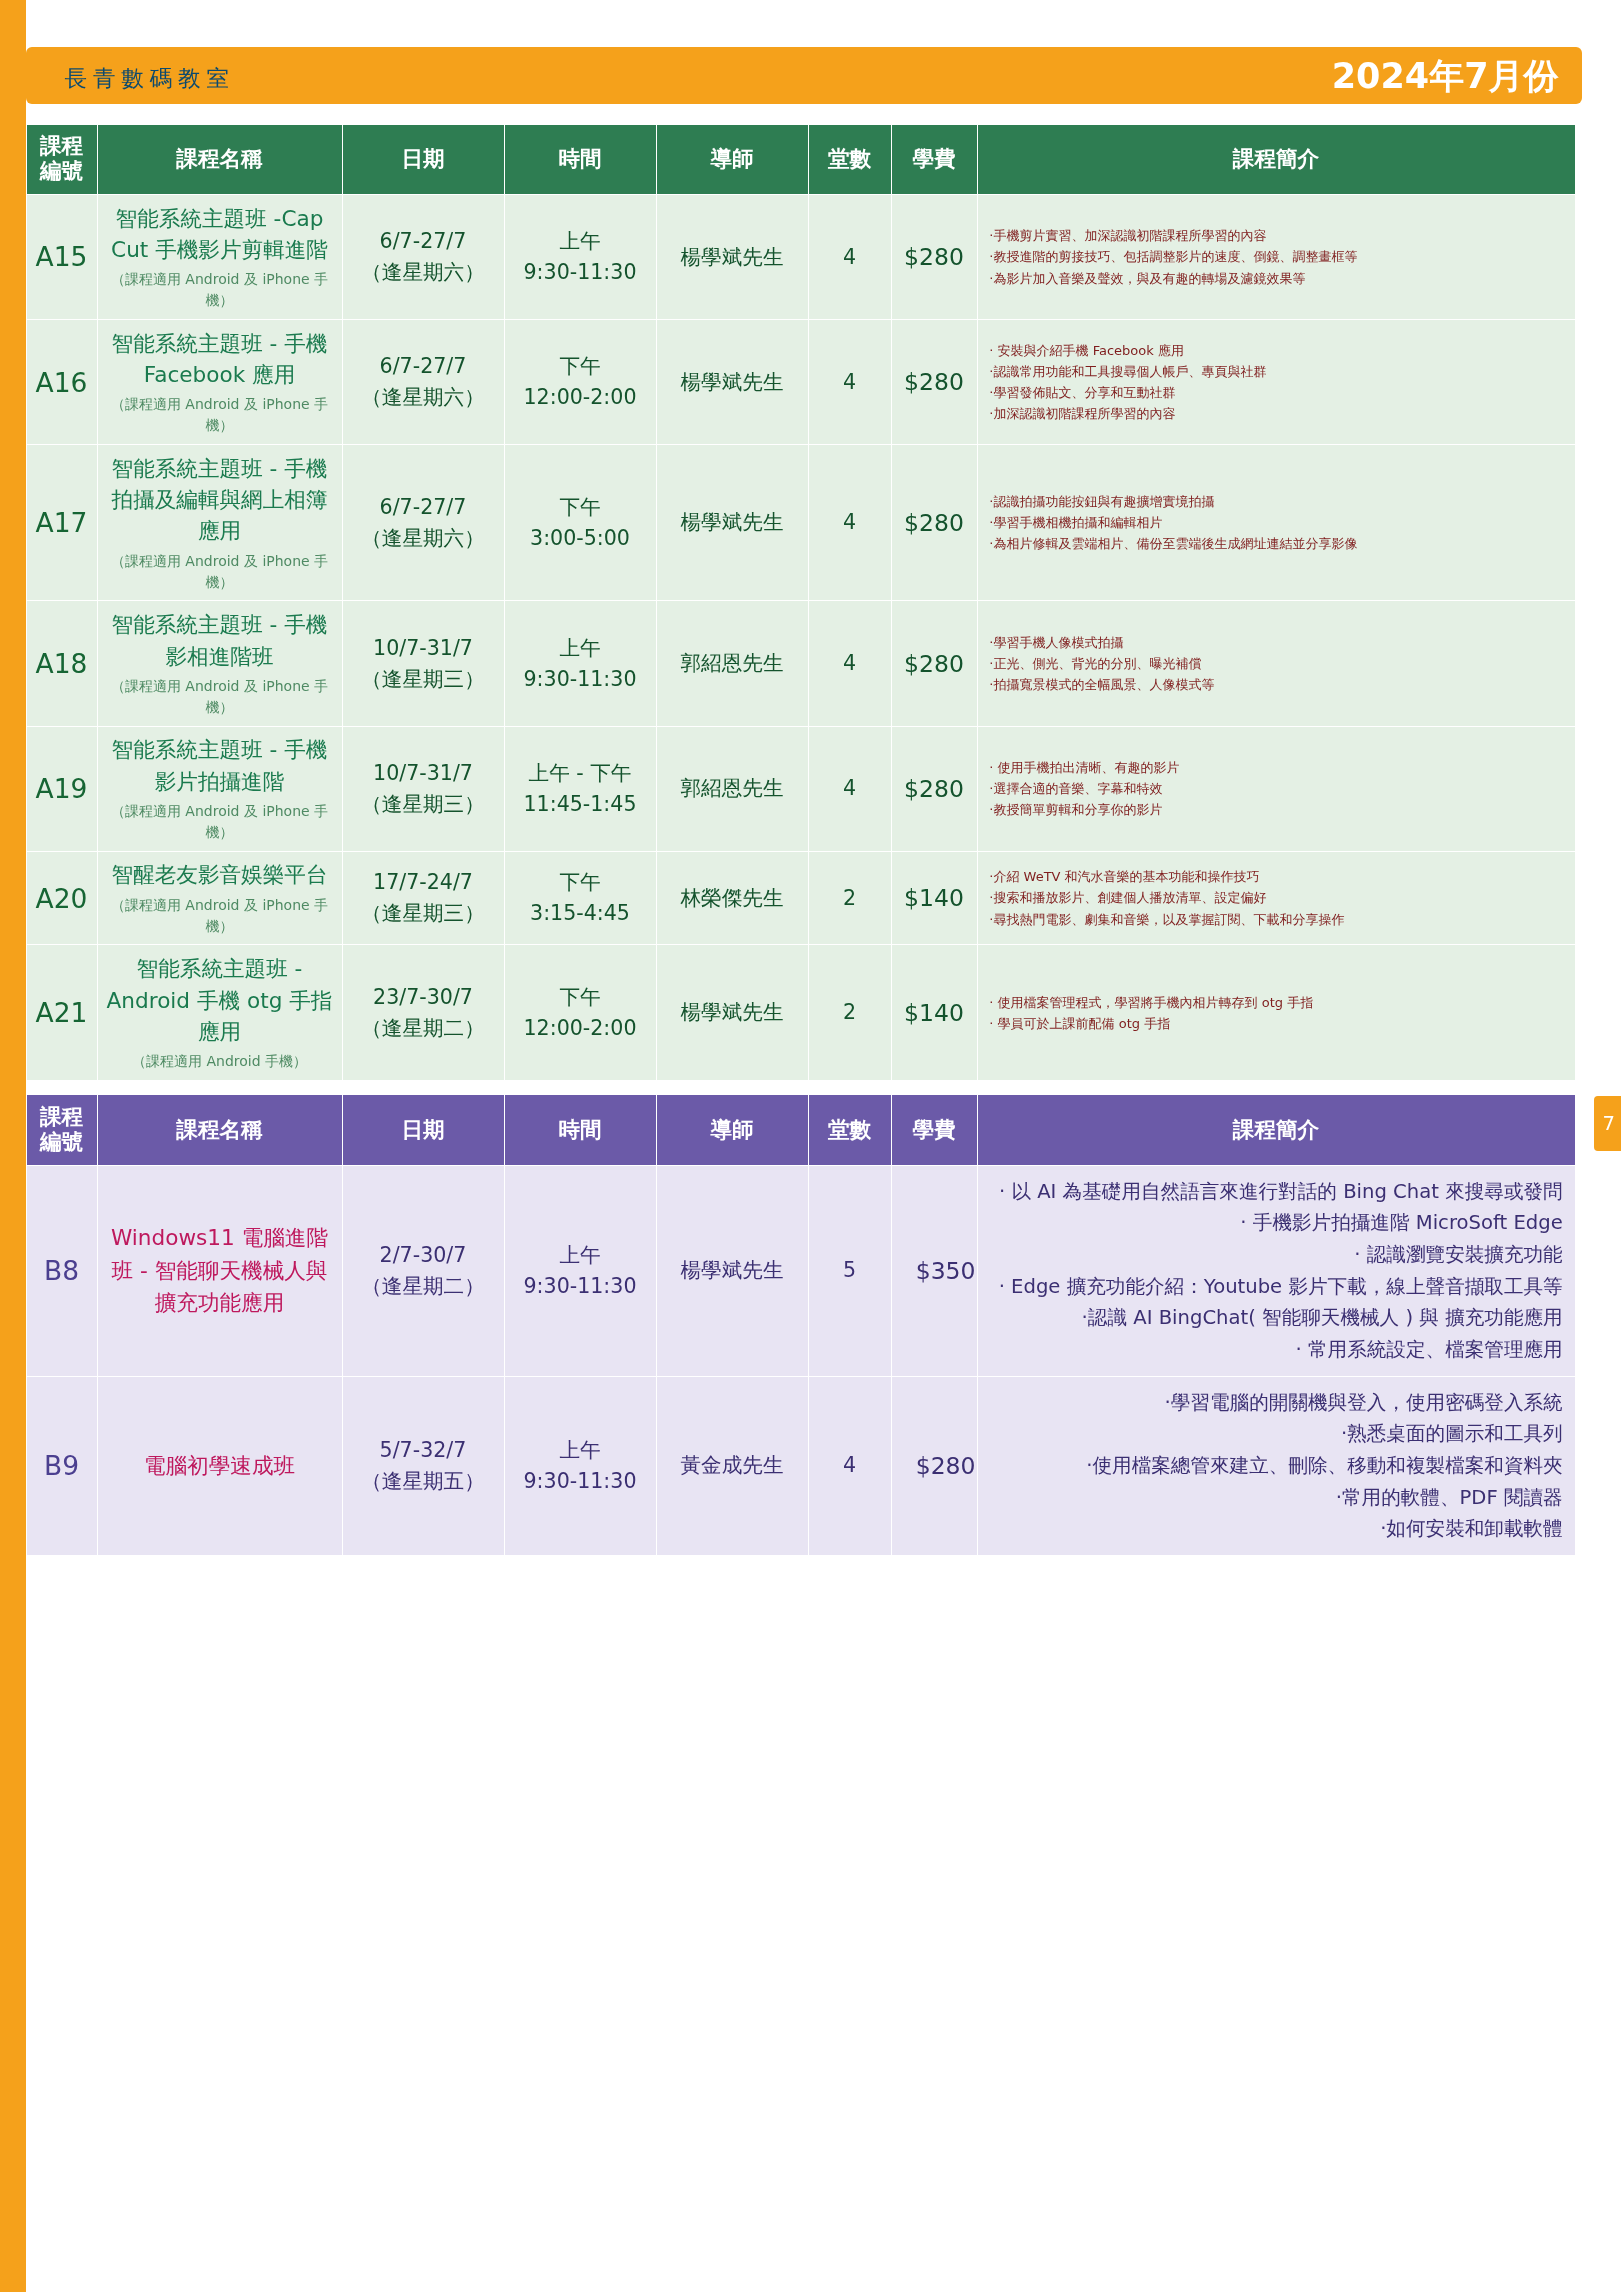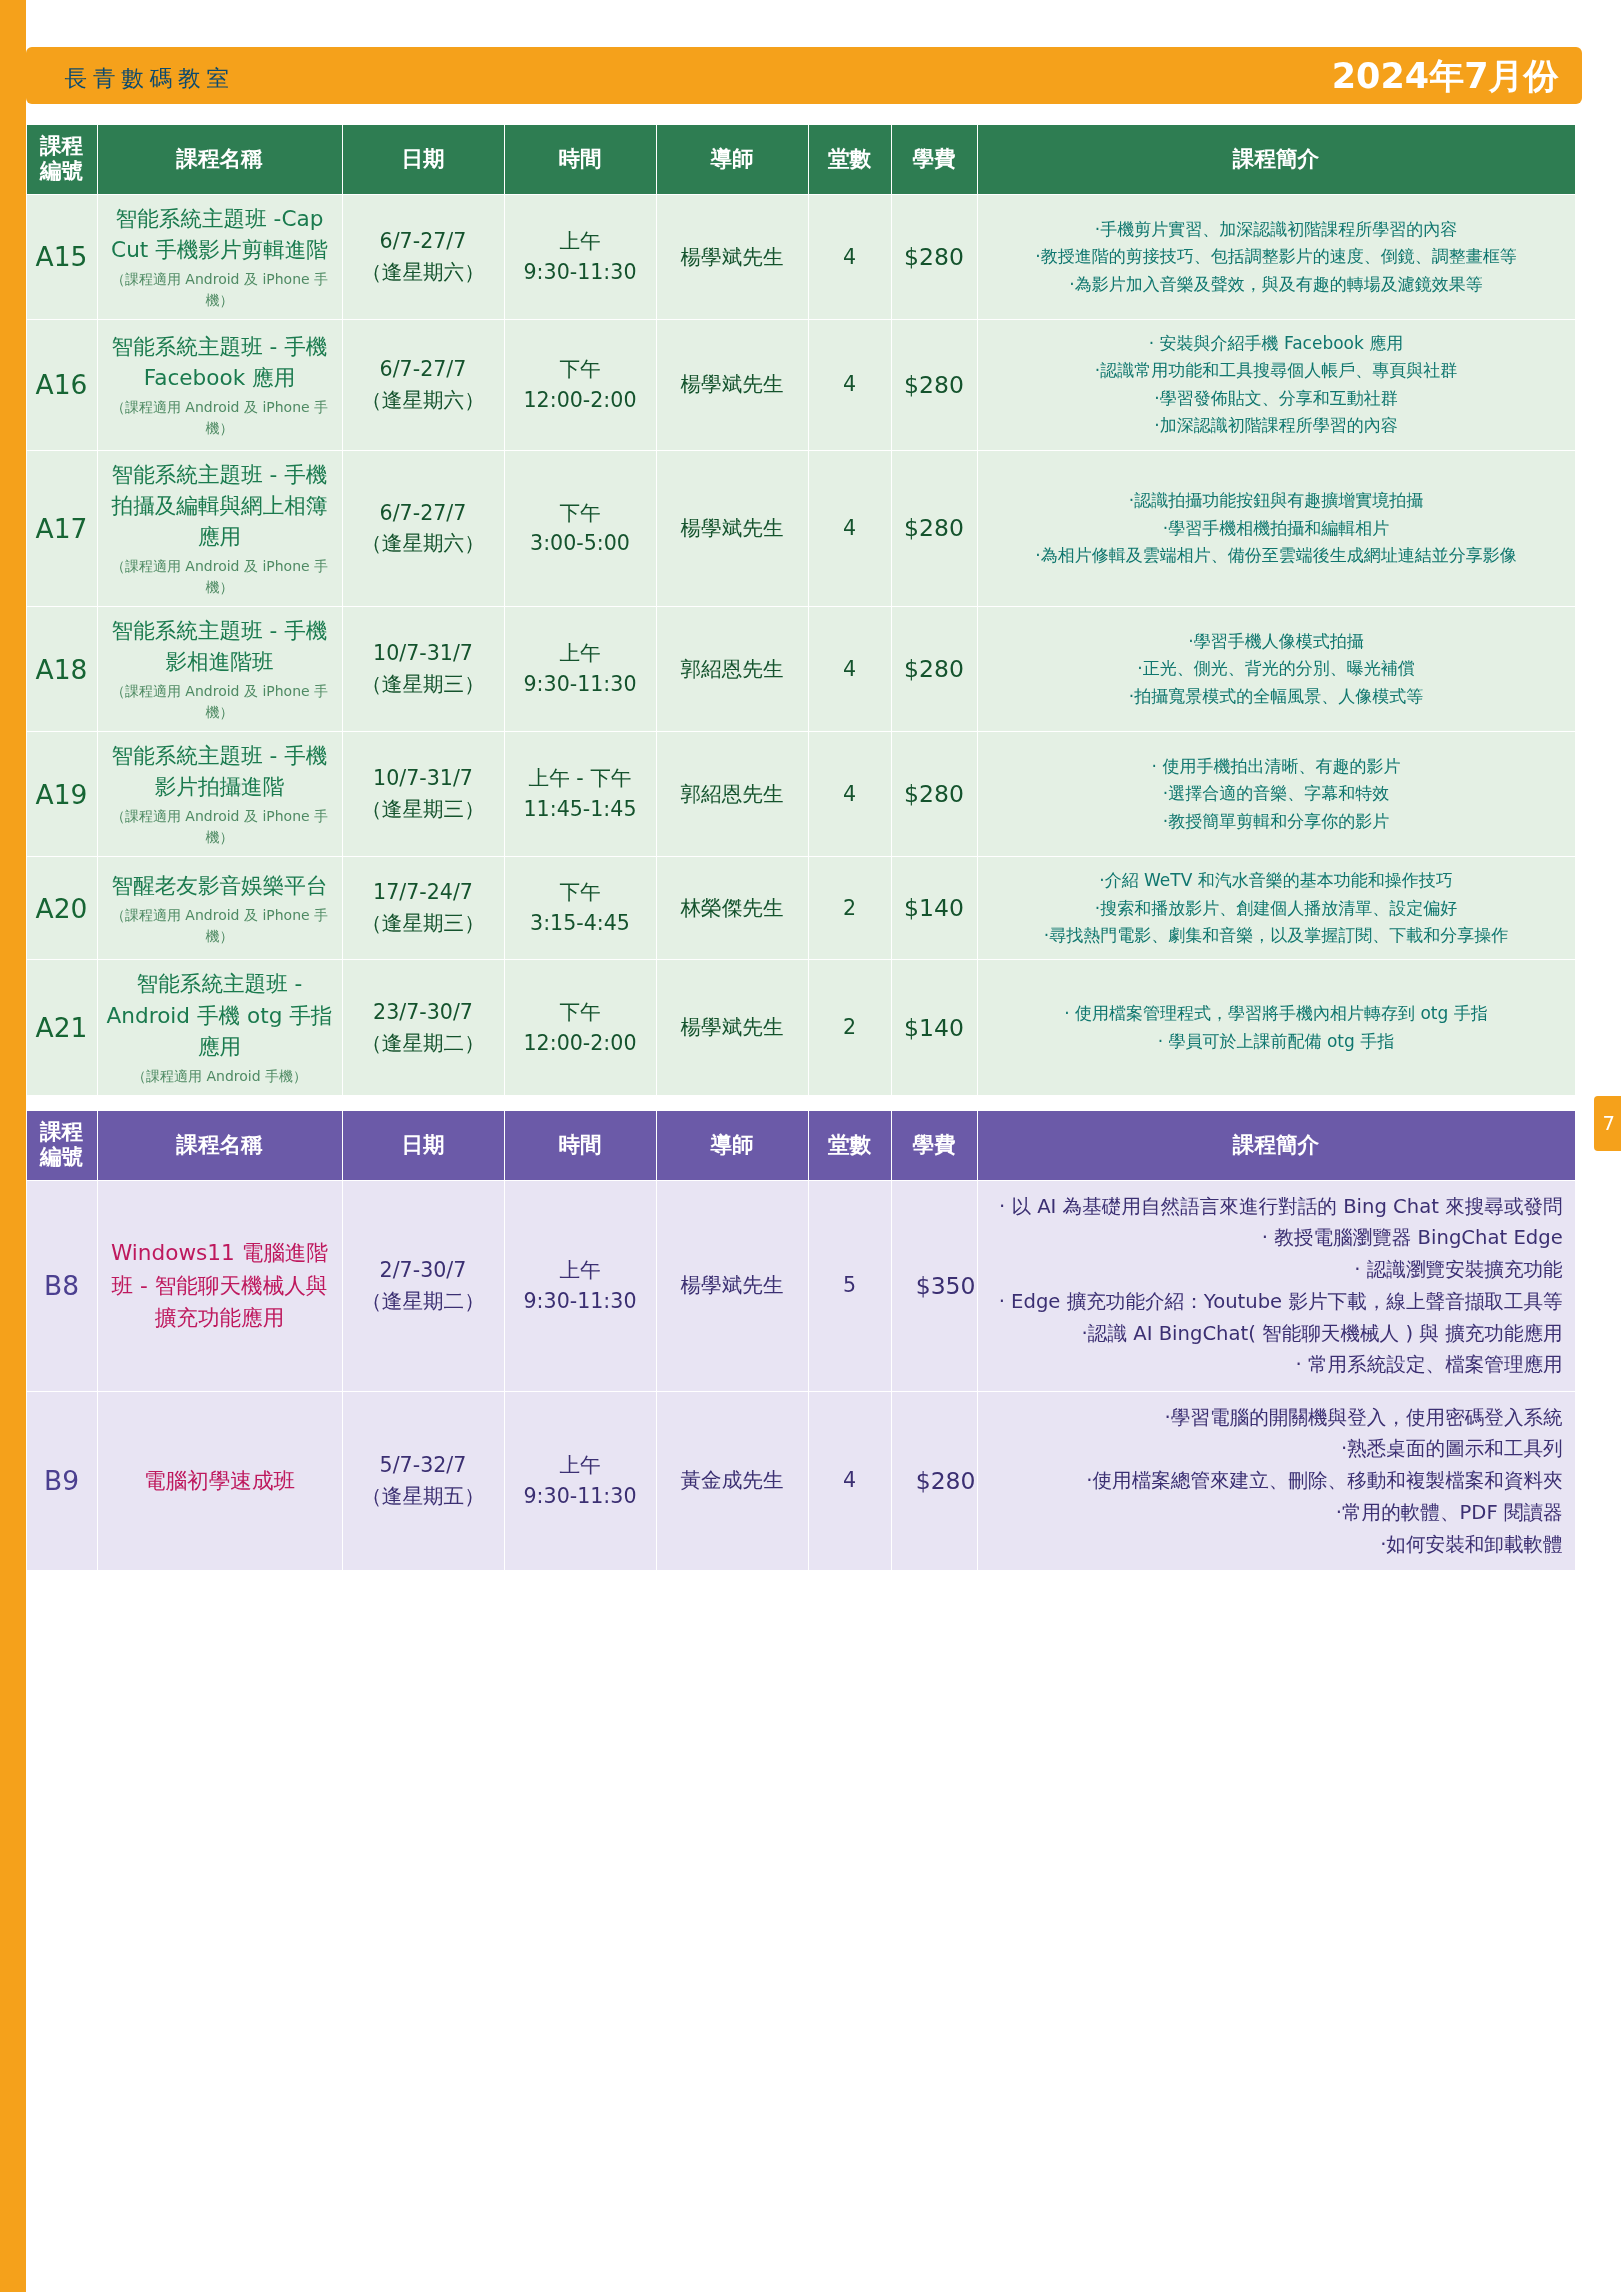--- a/index.html
+++ b/index.html
@@ -120,25 +120,25 @@
   .green td.plain {
     font-size: 20.6px;
     color: #14532d;
     line-height: 1.5;
   }
   .green td.fee {
     font-size: 23.5px;
     color: #14532d;
   }
   .green td.desc {
-    text-align: center;
-    font-size: 17px;
+    text-align: left;
+    font-size: 13px;
     line-height: 1.62;
     padding: 9.8px 11.8px;
-    color: #0f766e;
+    color: #7f1d1d;
   }
   
   .purple thead th {
     background: #6b5aa8;
     color: #ffffff;
     font-size: 21.6px;
     padding: 9.8px 2px;
     text-align: center;
     font-family: "DejaVu Sans", sans-serif;
     line-height: 1.15;
@@ -489,21 +489,21 @@
             </td>
             <td class="plain">
               <div>上午</div>
               <div>9:30-11:30</div>
             </td>
             <td class="plain">楊學斌先生</td>
             <td class="plain">5</td>
             <td class="fee">$350</td>
             <td class="desc">
               <div>‧ 以 AI 為基礎用自然語言來進行對話的 Bing Chat 來搜尋或發問</div>
-              <div>‧ 教授電腦瀏覽器 BingChat Edge</div>
+              <div>‧ 手機影片拍攝進階 MicroSoft Edge</div>
               <div>‧ 認識瀏覽安裝擴充功能</div>
               <div>‧ Edge 擴充功能介紹：Youtube 影片下載，線上聲音擷取工具等</div>
               <div>‧認識 AI BingChat( 智能聊天機械人 ) 與 擴充功能應用</div>
               <div>‧ 常用系統設定、檔案管理應用</div>
             </td>
           </tr>
           <tr>
             <td class="code">B9</td>
             <td class="name">電腦初學速成班</td>
             <td class="plain">

